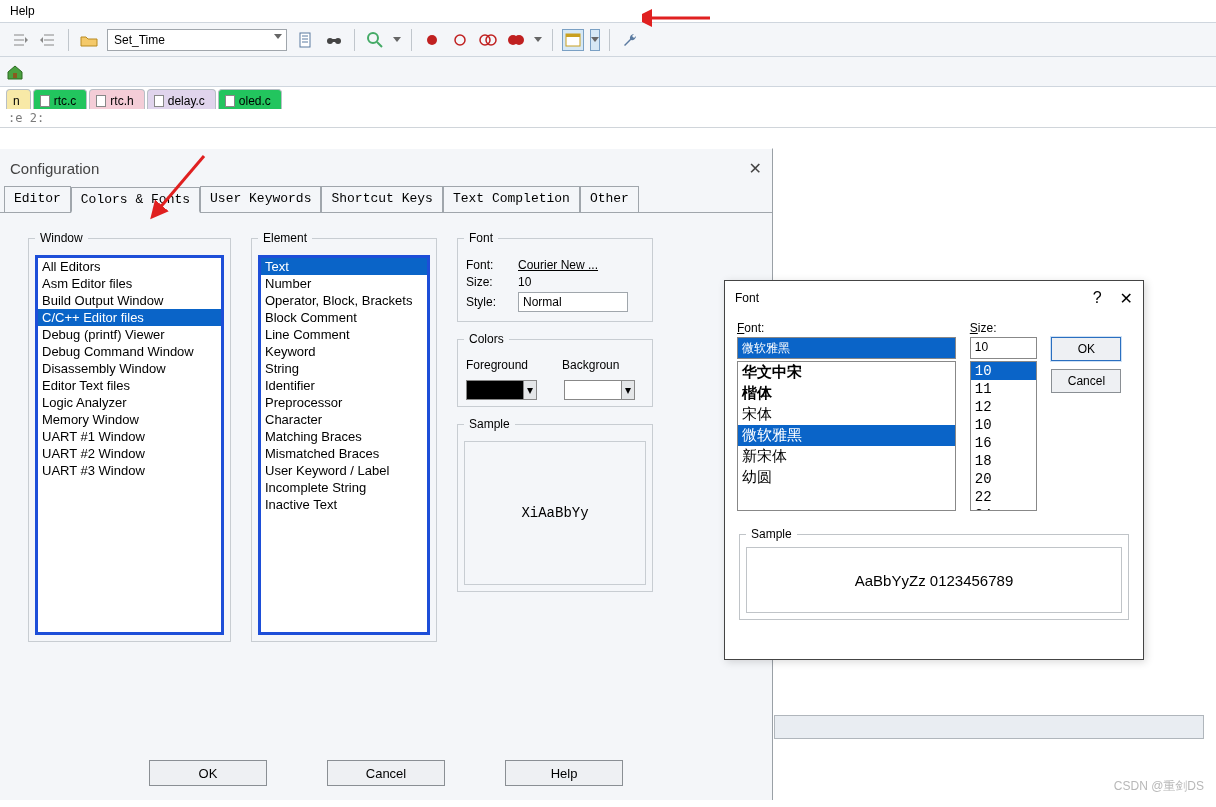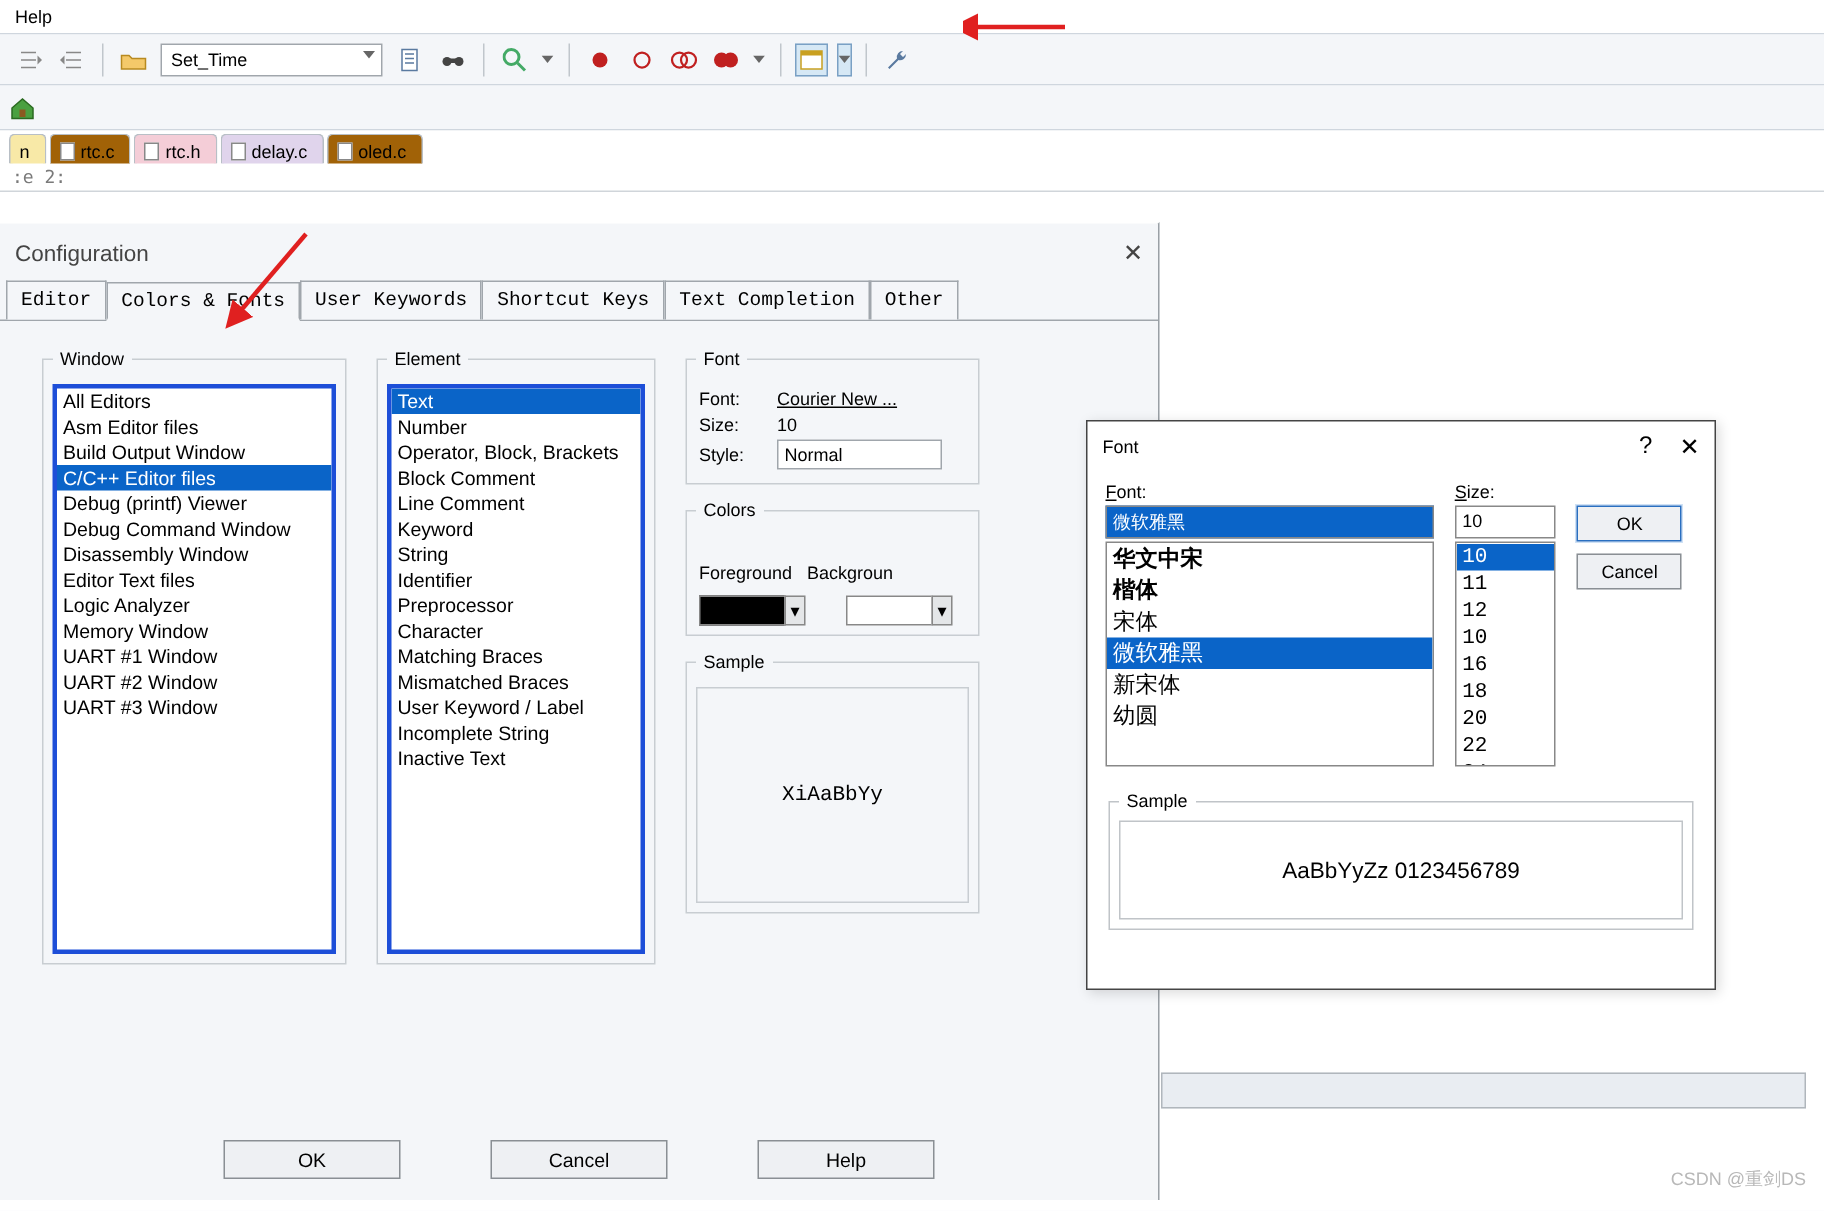--- a/index.html
+++ b/index.html
@@ -1,29 +1,29 @@
 <!DOCTYPE html>
 <html><head>
 <meta charset="utf-8">
 <style>
   * { box-sizing: border-box; font-family: "Microsoft Sans Serif", Arial, sans-serif; font-size: 12px; }
   html, body { margin:0; padding:0; width:1216px; height:807px; background:#fff; overflow:hidden; position:relative;}
   .menubar { padding:4px 10px; border-bottom:1px solid #cfd6de; }
   .toolbar { height:34px; display:flex; align-items:center; padding:2px 6px; border-bottom:1px solid #cfd6de; background:#f4f6f9;}
   .toolbar .tb-btn { width:22px; height:22px; display:flex; align-items:center; justify-content:center; margin:0 3px; position:relative; }
   .toolbar .divider { width:1px; height:22px; background:#c0c6cc; margin:0 6px;}
-  .toolbar .dropdown { width:148px; height:22px; border:1px solid #a0a6ac; background:#fff; display:flex; align-items:center; padding:0 6px; margin-left:4px; position:relative;}
+  .toolbar .dropdown { width:180px; height:22px; border:1px solid #a0a6ac; background:#fff; display:flex; align-items:center; padding:0 6px; margin-left:4px; position:relative;}
   .toolbar .dropdown .caret { position:absolute; right:4px; top:4px; width:0; height:0; border-left:4px solid transparent; border-right:4px solid transparent; border-top:5px solid #666;}
   .toolbar .active { background:#d6e8f5; border:1px solid #7aa0c4;}
   .toolbar .red-arrow { position:absolute; left:642px; top:6px; }
   .sub-toolbar { height:30px; display:flex; align-items:center; padding:2px 6px; border-bottom:1px solid #cfd6de; background:#f4f6f9;}
   .tab-strip { display:flex; align-items:flex-end; height:22px; padding-left:6px; background:#fff;}
   .file-tab { height:20px; padding:2px 10px 0 6px; border:1px solid #b8bfc6; border-bottom:none; border-top-left-radius:4px; border-top-right-radius:4px; display:flex; align-items:center; gap:4px; margin-right:2px; font-size:12px;}
   .file-tab.yellow{background:#f8e9a7;}
-  .file-tab.green{background:#a16207;}
+  .file-tab.green{background:#22c55e;}
   .file-tab.pink{background:#f4cdd7;}
   .file-tab.purple{background:#e0d4ec;}
   .file-tab .doc-icon{width:10px;height:12px;background:#fff;border:1px solid #888; position:relative;}
   .code-line { padding:2px 8px; color:#7a7a7a; font-family: Consolas, monospace; font-size:12px; border-bottom:1px solid #d0d5da;}
   .cfg-dialog { position:absolute; left:0; top:148px; width:773px; height:652px; background:#f4f6f9; border-right:1px solid #9aa0a6; border-top:1px solid #fff;}
   .cfg-title { padding:10px 10px 8px 10px; font-family:"Segoe UI",Arial; font-size:15px; color:#444; display:flex; justify-content:space-between; align-items:center;}
   .cfg-tabs { display:flex; padding-left:4px; border-bottom:1px solid #a0a6ac;}
   .cfg-tab { padding:4px 9px; font-family:"Courier New",monospace; font-size:13px; border:1px solid #a0a6ac; border-bottom:none; background:#f4f6f9; margin-right:0px; position:relative;}
   .cfg-tab.active { background:#f4f6f9; top:1px; border-bottom:2px solid #f4f6f9;}
   .cfg-body { display:flex; padding:18px 16px 6px 26px; gap:16px;}
@@ -283,21 +283,21 @@
           </div>
         <div class="font-row">
             <label>Style:</label>
             <div class="sel sel-small">
               <span>Normal</span>
             </div>
           </div>
       </fieldset>
       <fieldset class="group">
         <legend>Colors</legend>
-        <div style="display:flex;gap:10px;margin:18px 2px 8px 2px;">
+        <div style="display:flex;gap:34px;margin:2px 2px 8px 2px;">
           <span>Foreground</span>
           <span>Backgroun</span>
         </div>
         <div style="display:flex;gap:38px;margin-left:2px;">
           <span style="display:flex;">
               <span class="colbtn">
                 <span class="dd">▾</span>
               </span>
             </span>
           <span style="display:flex;">

